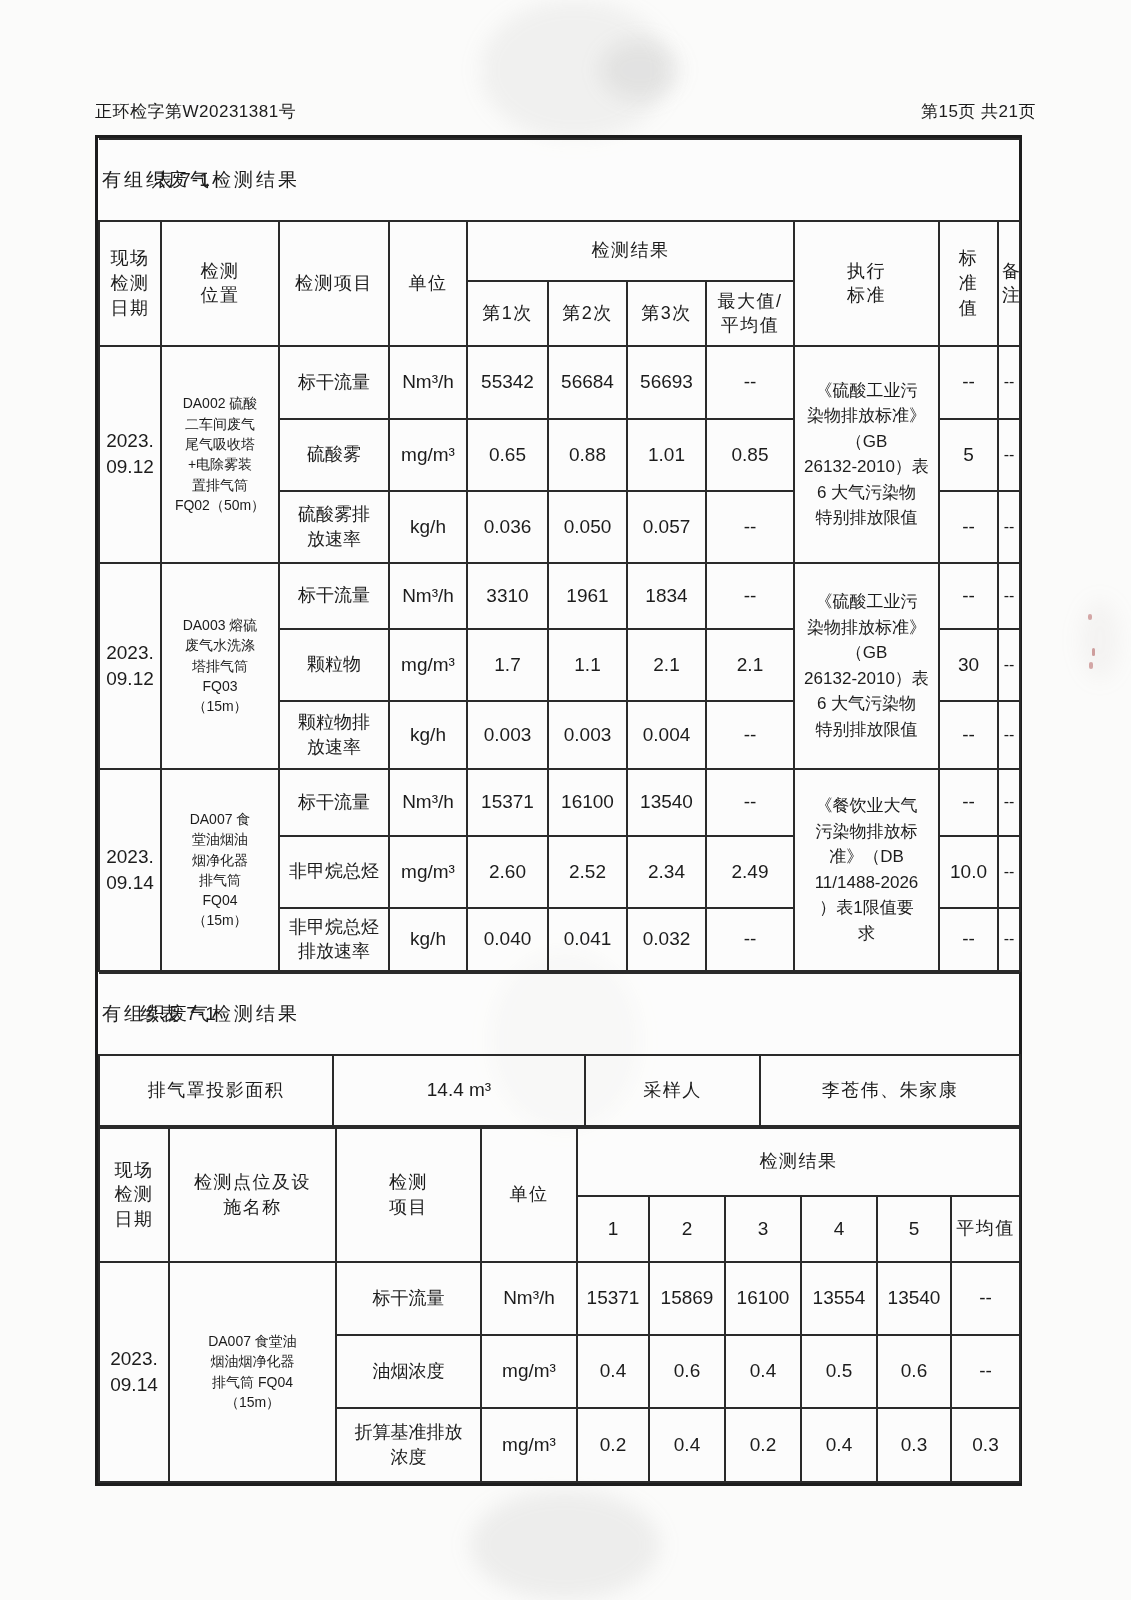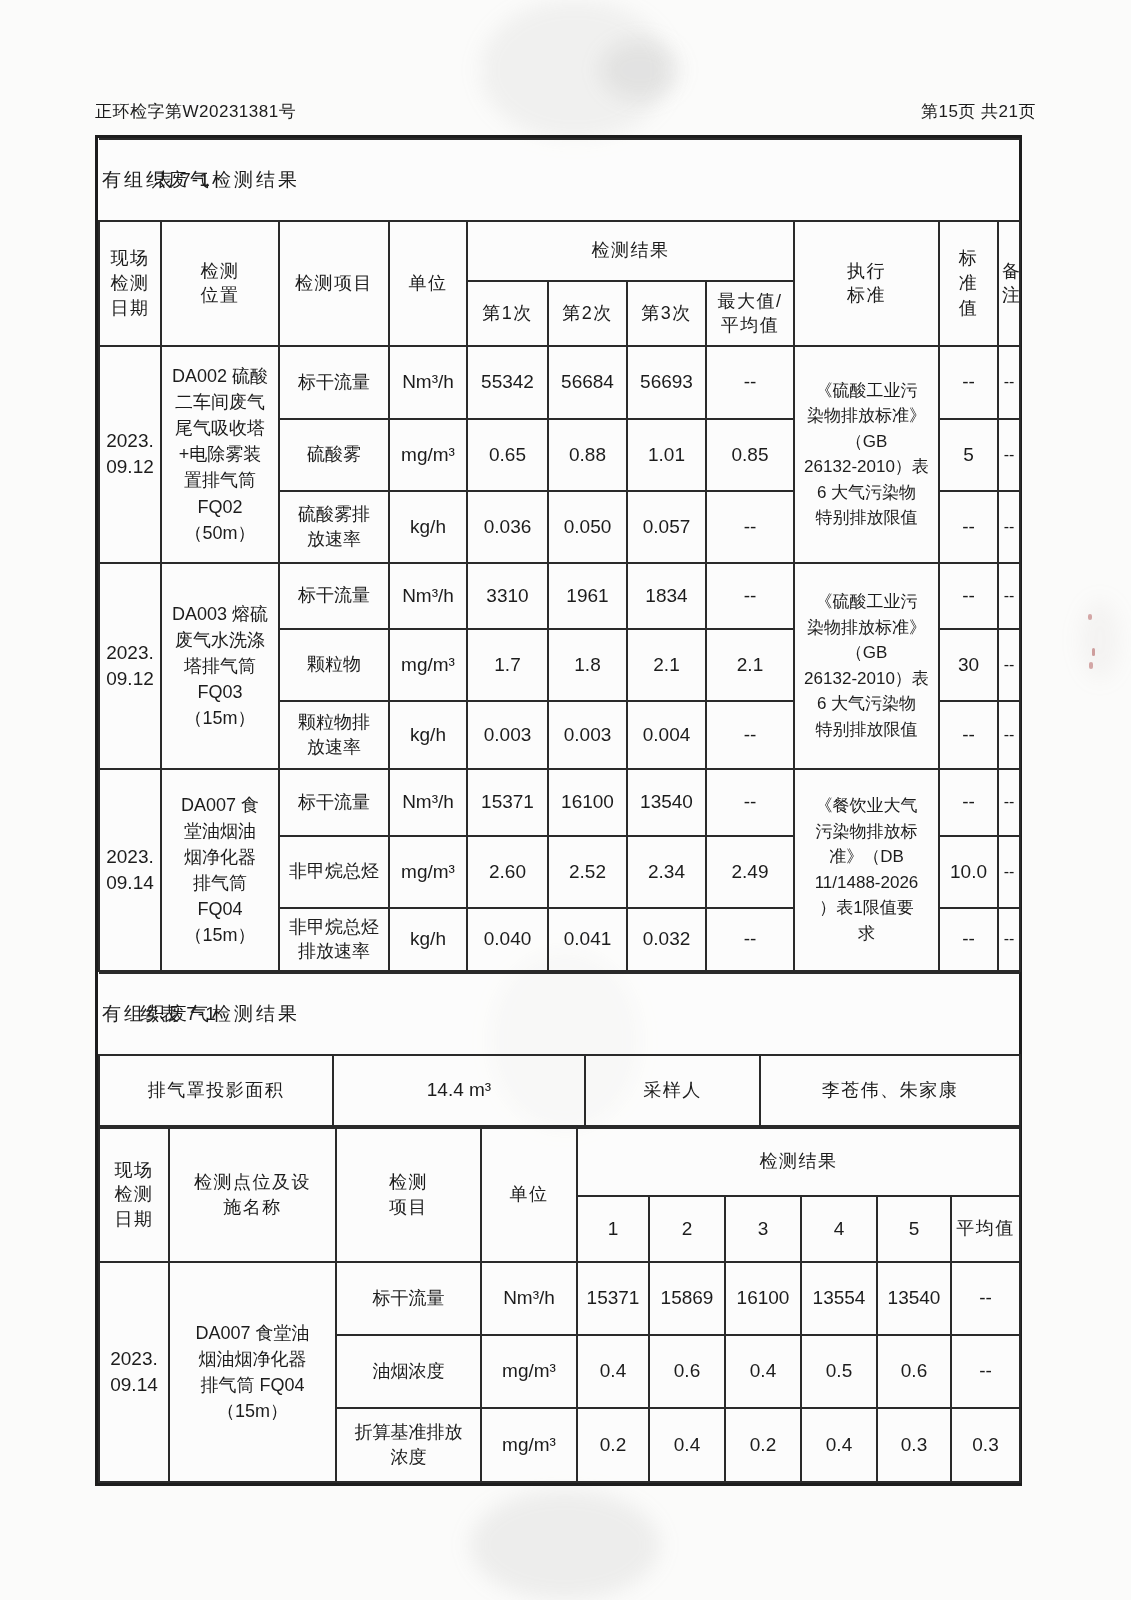--- a/index.html
+++ b/index.html
@@ -14,21 +14,21 @@
   .tables{position:absolute; left:95px; top:135px; width:927px;
     border:3px solid #1d1d1d; box-sizing:border-box; background:rgba(255,255,255,.35);}
   table{width:100%; border-collapse:collapse; table-layout:fixed;}
   td{border:2px solid #2a2a2a; text-align:center; vertical-align:middle;
      padding:2px 3px; font-size:18px; line-height:1.38; white-space:pre-line;
      overflow:hidden; word-break:break-word;}
   .hdr{letter-spacing:1.5px;}
   .num{font-size:19px; letter-spacing:0;}
   .small{font-size:16px;}
   .std-cell{font-size:17px; line-height:1.5; padding:2px 1px;margin-left:28px;}
-  .loc-cell{font-size:18px; line-height:1.45;}
+  .loc-cell{font-size:14px; line-height:1.45;}
   .title-row td{border-left:none; border-right:none;}
   .titlewrap{position:relative; width:100%; height:100%; display:flex; align-items:center; justify-content:flex-start;}
   .tlabel{position:absolute; left:52px; font-size:19px; letter-spacing:1px;}
   .tlabel2{position:absolute; left:38px; font-size:19px; letter-spacing:1px;}
   .ttitle{font-size:19px; letter-spacing:3px;}
   .smudge{position:absolute; border-radius:50%; filter:blur(10px); pointer-events:none;}
   .speck{position:absolute; border-radius:2px; pointer-events:none;}
 </style>
 </head>
 <body>
@@ -165,21 +165,21 @@
 26132-2010）表
 6 大气污染物
 特别排放限值</td>
         <td class="num">--</td>
         <td class="small">--</td>
       </tr>
       <tr style="height:72px">
         <td>颗粒物</td>
         <td class="num">mg/m³</td>
         <td class="num">1.7</td>
-        <td class="num">1.8</td>
+        <td class="num">1.1</td>
         <td class="num">2.1</td>
         <td class="num">2.1</td>
         <td class="num">30</td>
         <td class="small">--</td>
       </tr>
       <tr style="height:68px">
         <td>颗粒物排
 放速率</td>
         <td class="num">kg/h</td>
         <td class="num">0.003</td>

